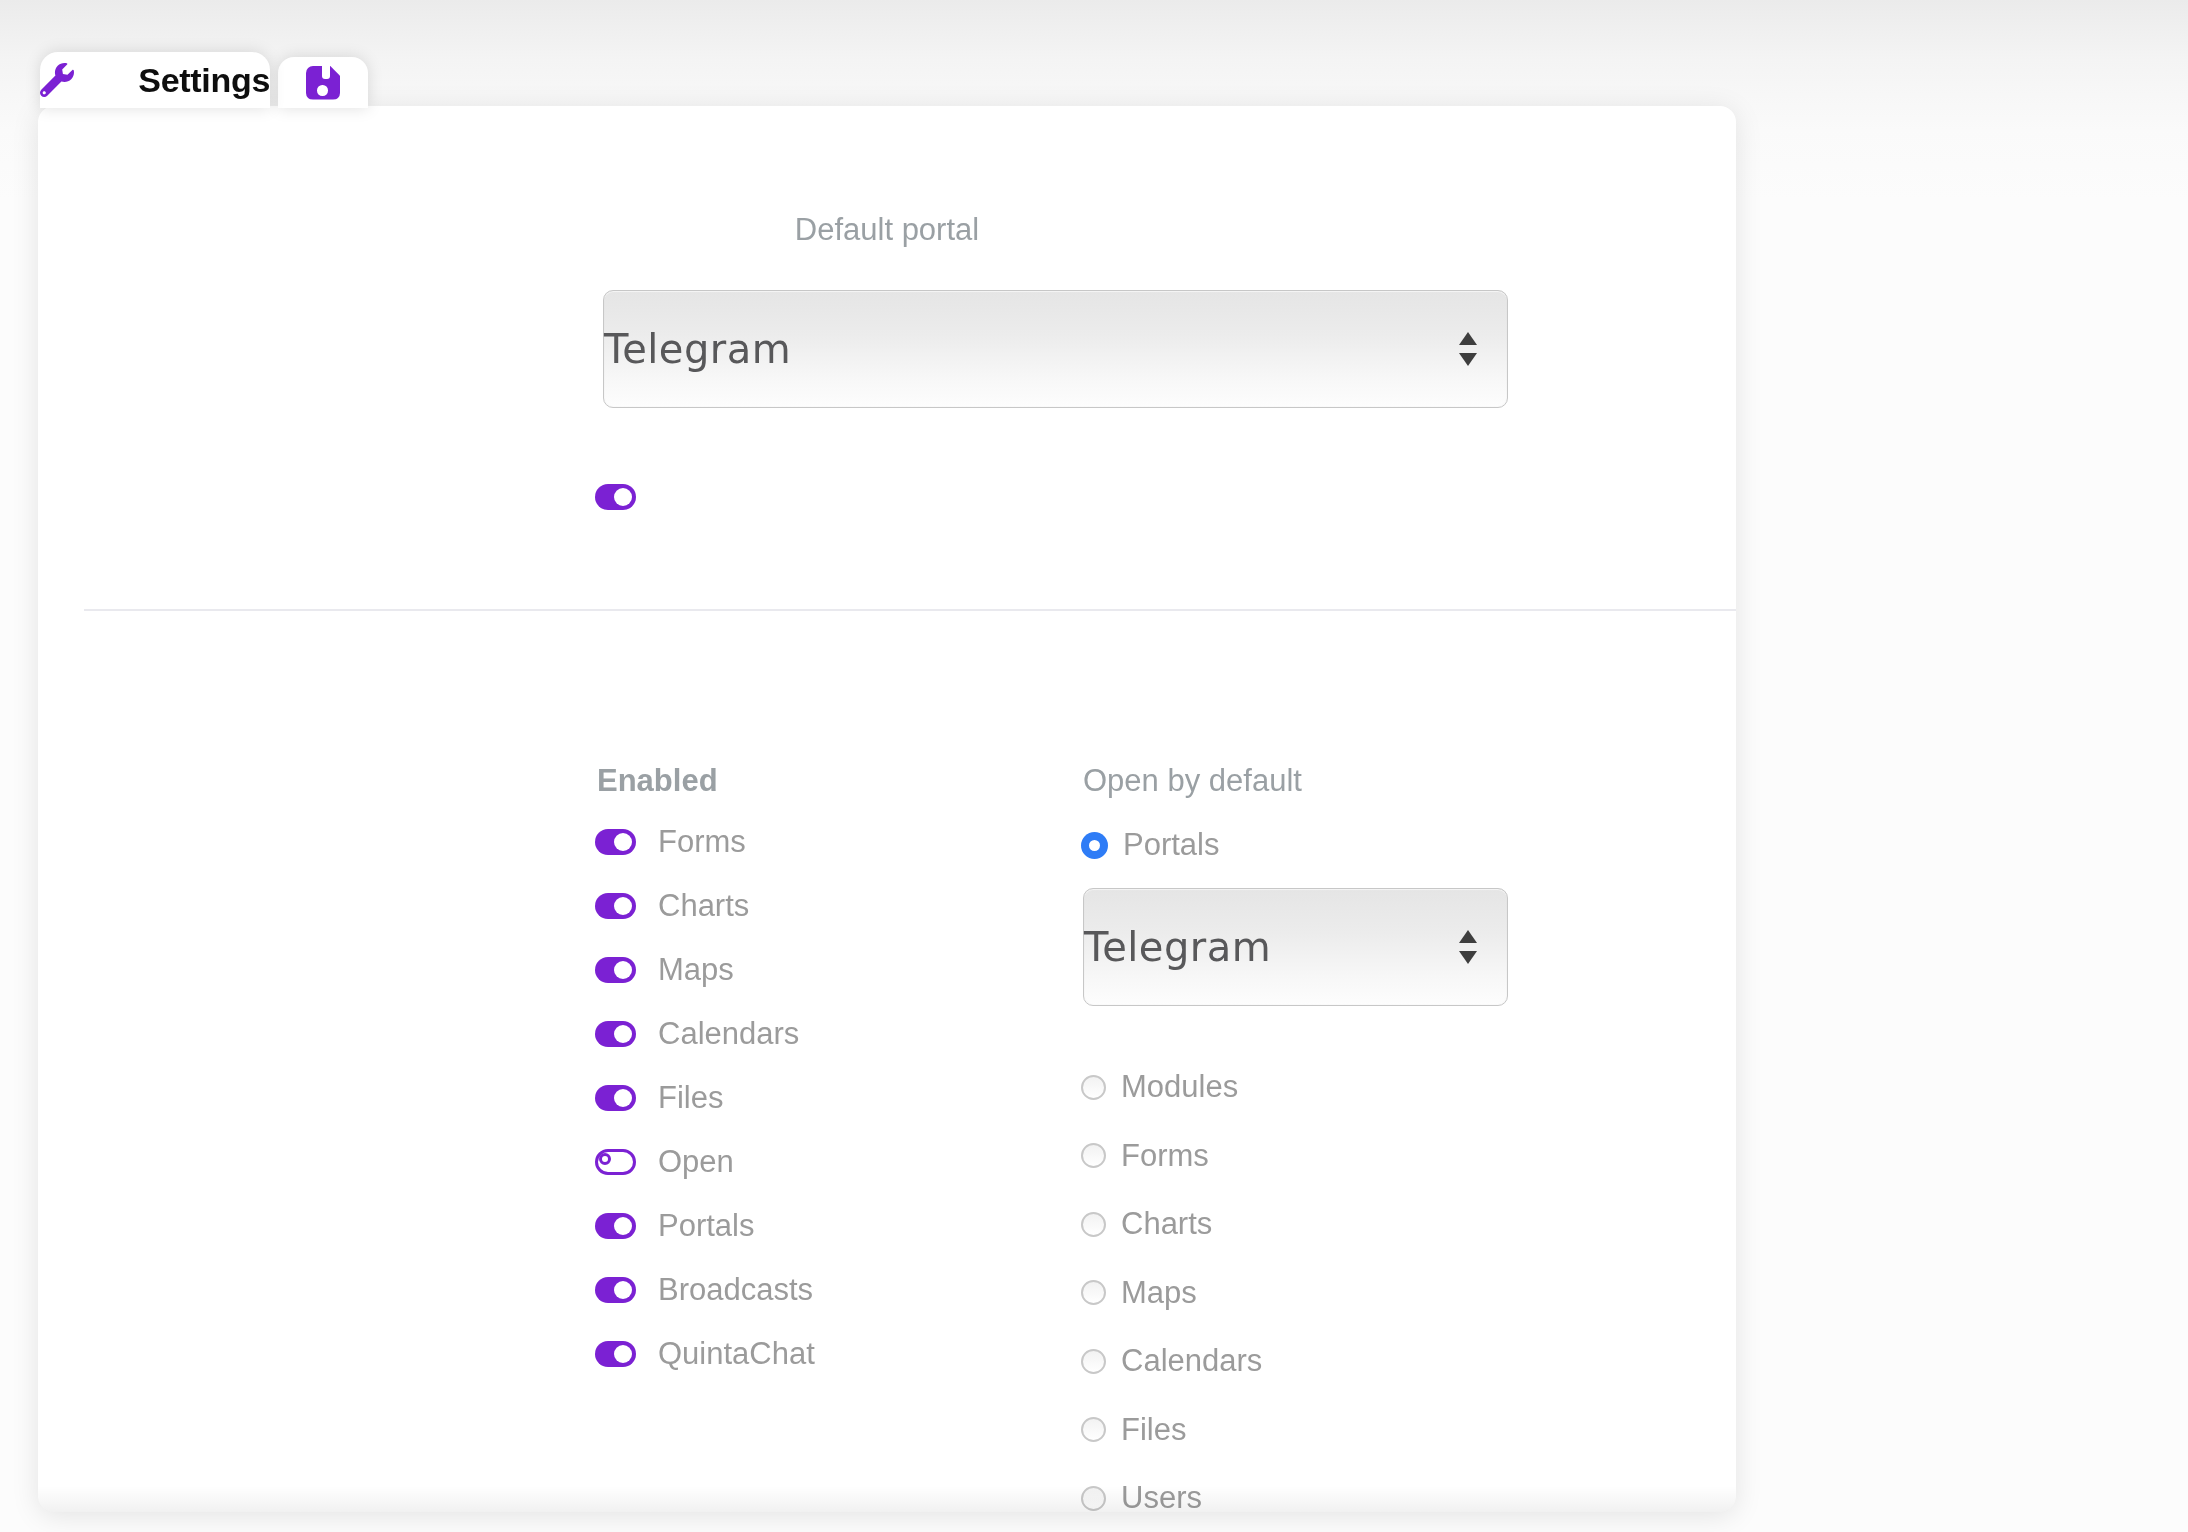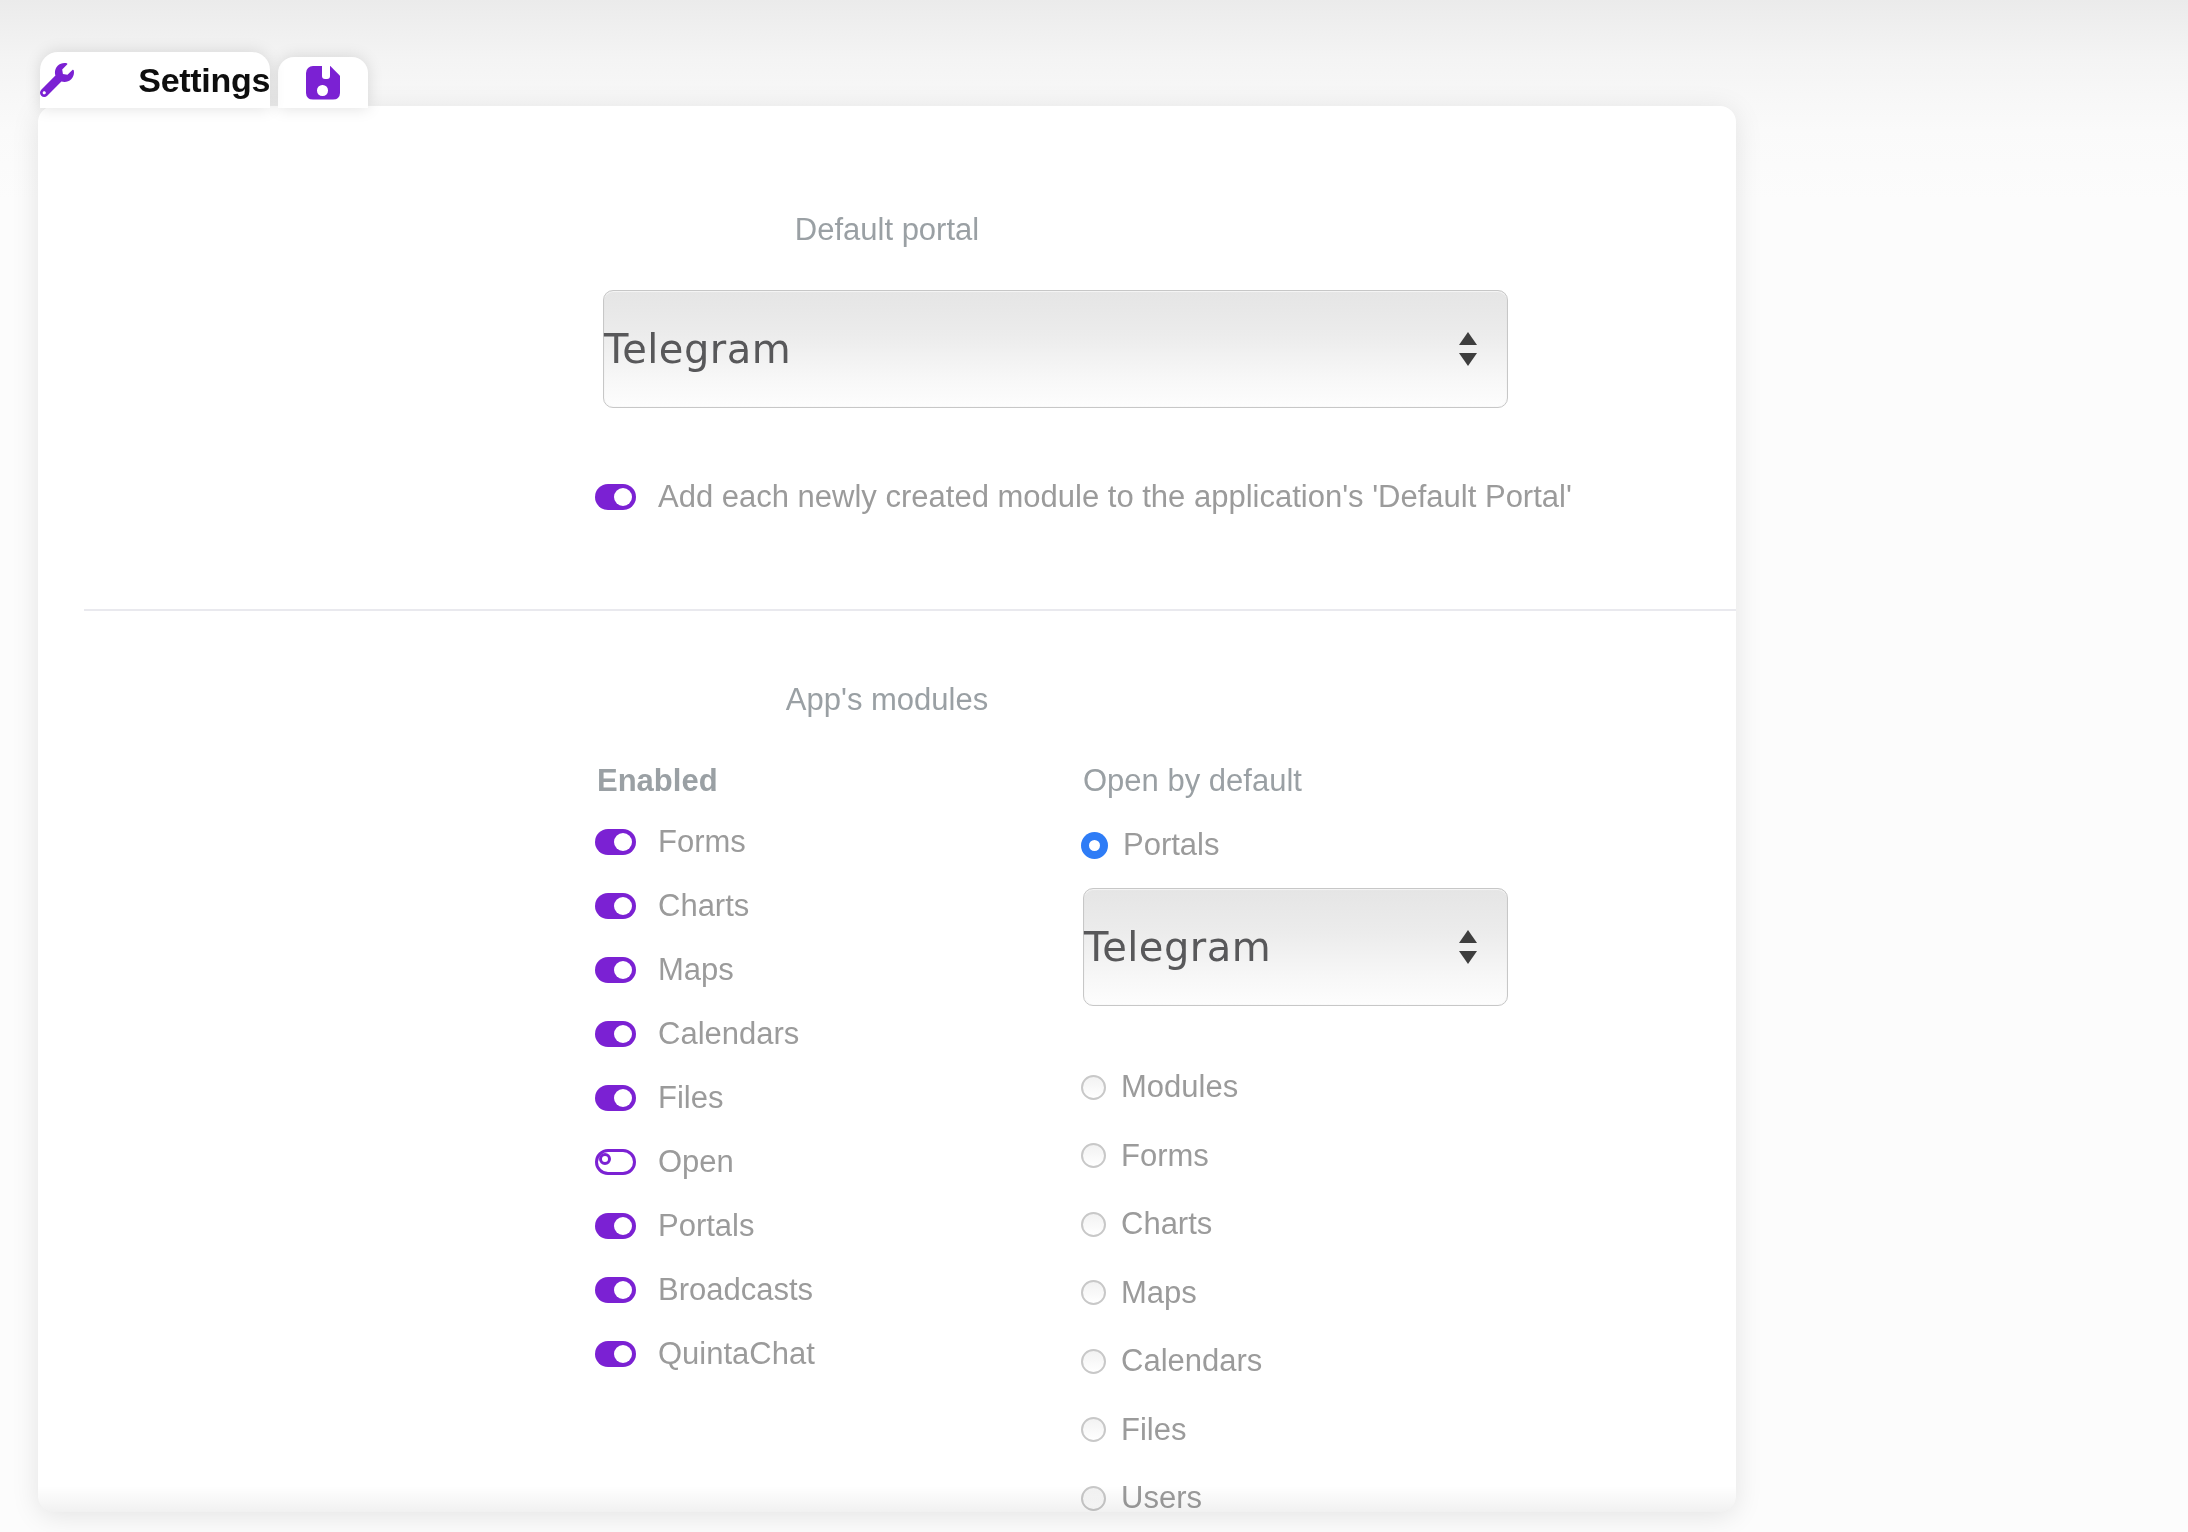--- a/index.html
+++ b/index.html
@@ -124,26 +124,24 @@
     <span class="arrows">
         <i class="up"></i>
         <i class="dn"></i>
       </span>
   </div>
 
   <div class="row toggle-row add-toggle-row">
     <span class="toggle on">
         <span class="knob"></span>
       </span>
-    <span class="row-label">Add each newly created module to the application's 'Default Portal'</span>
   </div>
 
   <div class="divider"></div>
 
-  <div class="section-title t2">App's modules</div>
 
   <div class="col-header enabled-h">Enabled</div>
 
   <div class="enabled-rows">
 
       <div class="row toggle-row">
         <span class="toggle on">
           <span class="knob"></span>
         </span>
         <span class="row-label">Forms</span>

